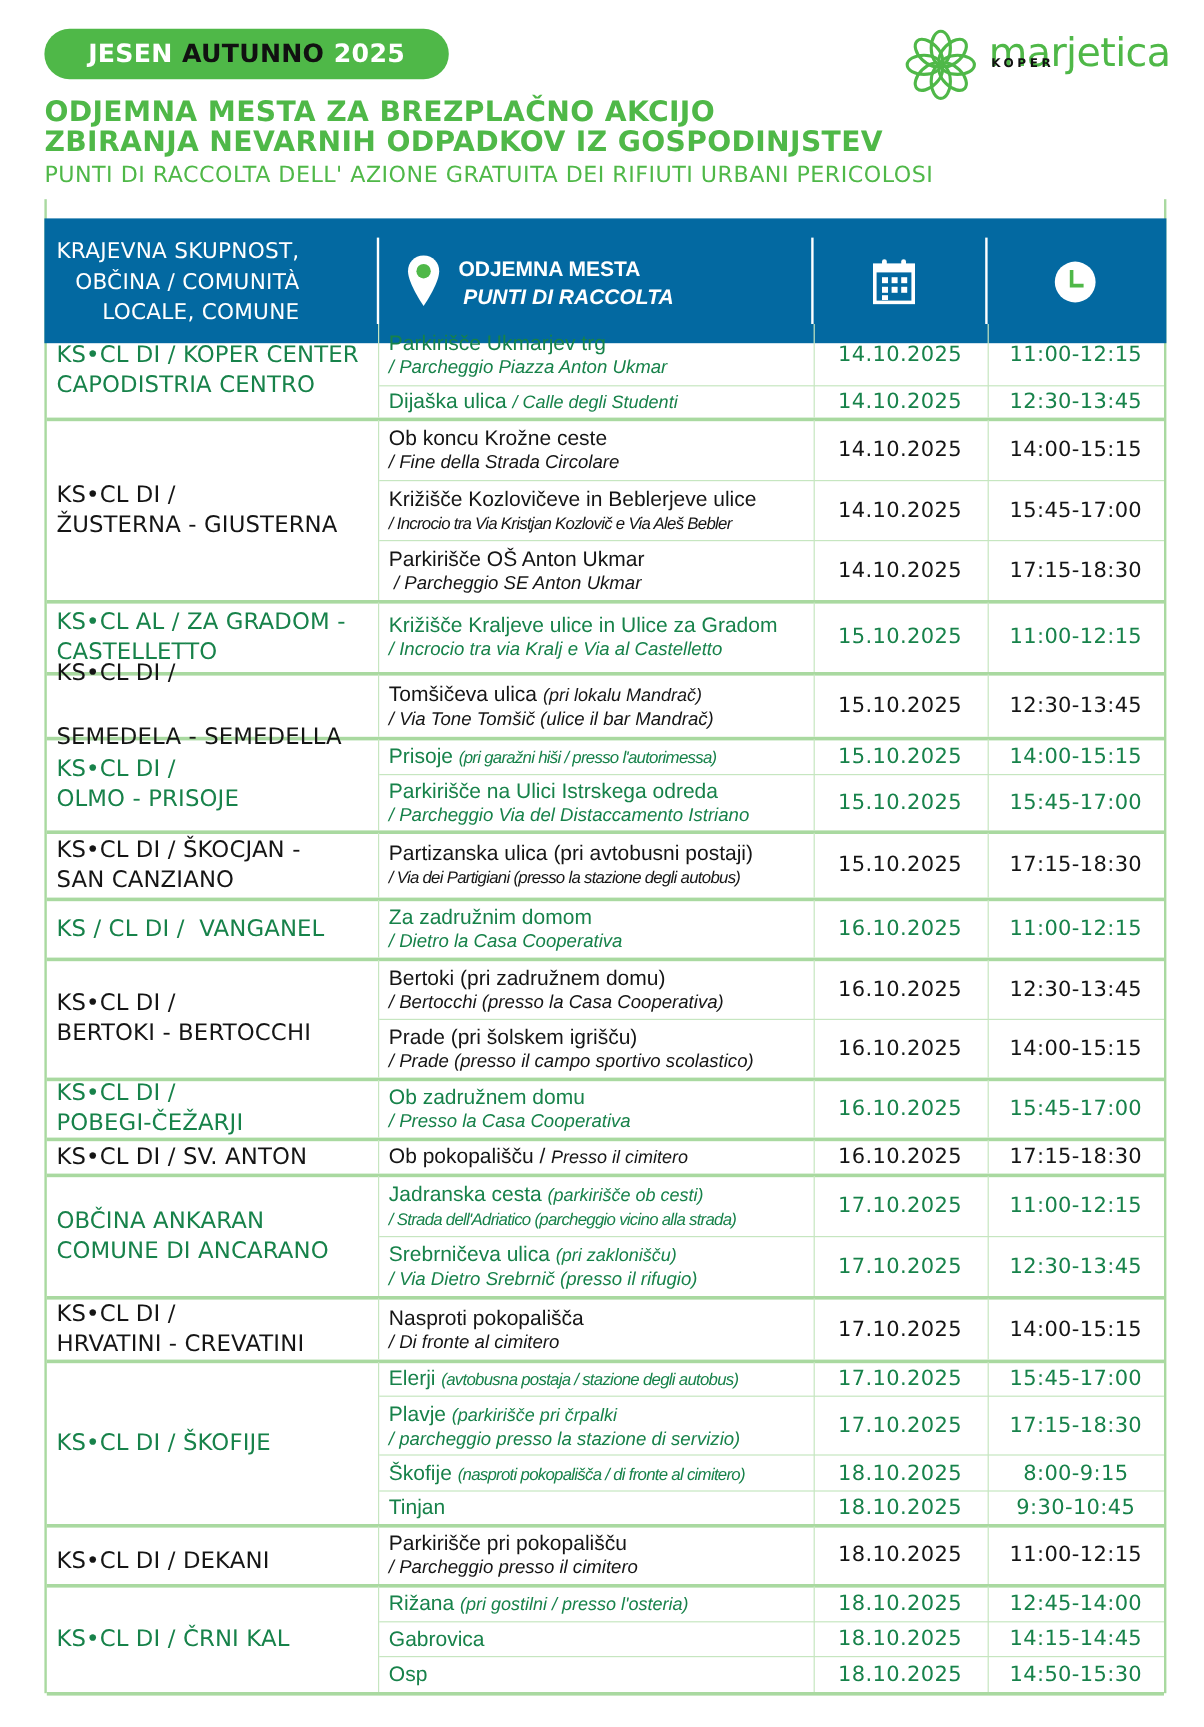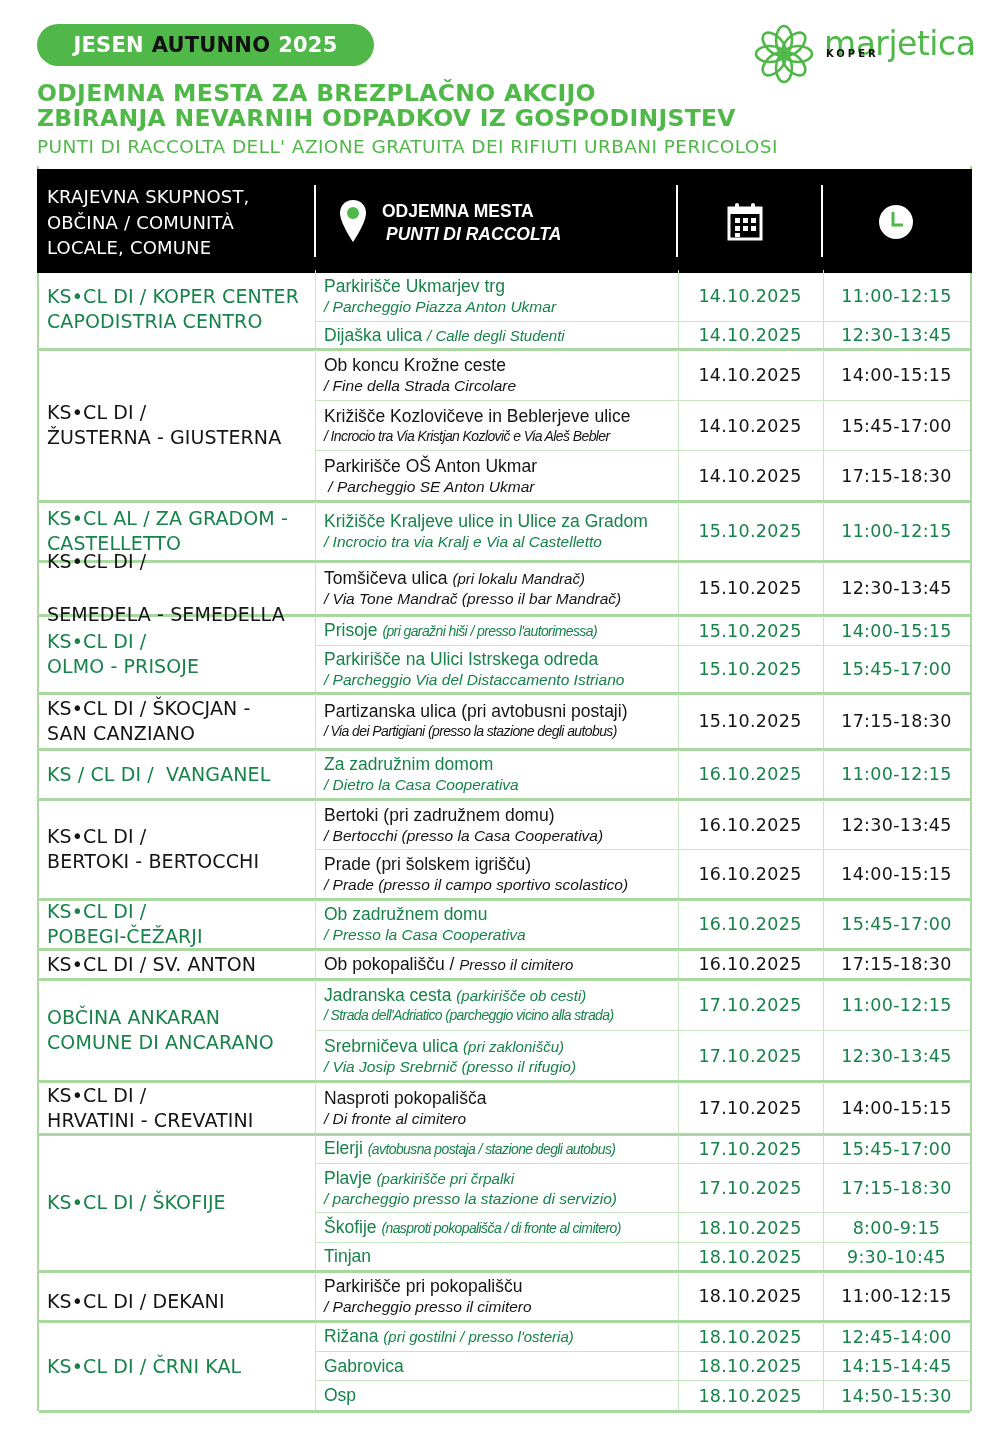--- a/index.html
+++ b/index.html
@@ -17,21 +17,21 @@
   .title.l2 { top:104px; font-size:23.5px; letter-spacing:0.3px; }
   .title.l3 { top:136px; font-size:18.5px; font-weight:normal; letter-spacing:0.4px; }
   .logo { position:absolute; left:752px; top:22px; width:220px; height:60px; }
   .logo .wordmark { position:absolute; left:72px; top:2px; color:#4fb848;
          font-family:"DejaVu Sans", sans-serif; font-size:33px; letter-spacing:-0.5px; }
   .logo .sub { position:absolute; left:74px; top:26px; color:#111;
          font-family:"DejaVu Sans", sans-serif; font-size:10px; font-weight:bold; letter-spacing:3px; }
 
   .table { position:absolute; left:37px; top:166px; width:935px; height:1245px;
          border-left:2px solid #a9d9a0; border-right:2px solid #a9d9a0; box-sizing:border-box; }
-  .thead { position:absolute; left:-2px; top:3px; width:935px; height:104px; background:#000000; }
+  .thead { position:absolute; left:-2px; top:16px; width:935px; height:104px; background:#0369a1;text-align:right; }
   .thead .sep { position:absolute; top:16px; width:2px; height:72px; background:#ffffff; }
   .thead .h1 { position:absolute; left:10px; top:15px; color:#fff; font-size:18px; line-height:25.5px;
          font-family:"DejaVu Sans", sans-serif; letter-spacing:0.2px; }
   .thead .pin { position:absolute; left:302px; top:30px; }
   .thead .h2a { position:absolute; left:345px; top:32px; color:#fff; font-weight:bold; font-size:17.5px; }
   .thead .h2b { position:absolute; left:349px; top:55px; color:#fff; font-weight:bold; font-style:italic; font-size:17.5px; }
   .thead .cal { position:absolute; left:690px; top:32px; }
   .thead .clk { position:absolute; left:841px; top:35px; }
 
   .grp { position:absolute; left:0; width:931px; border-bottom:3px solid #a9d9a0; box-sizing:border-box; }
@@ -209,21 +209,21 @@
             <div style="white-space: pre;">KS•CL DI /</div>
             <div style="white-space: pre; margin-top: 28px;">SEMEDELA - SEMEDELLA</div>
           </div>
         </div>
         <div class="vline" style="left: 276px;"></div>
         <div class="vline" style="left: 639px;"></div>
         <div class="vline" style="left: 784px;"></div>
         <div class="row black first" style="top: 0px; height: 52px;">
           <div class="place">
             <div class="p1"><span>Tomšičeva ulica</span> <i>(pri lokalu Mandrač)</i></div>
-            <div class="p2" style="white-space: pre;">/ Via Tone Mandrač (presso il bar Mandrač)</div>
+            <div class="p2" style="white-space: pre;">/ Via Tone Tomšič (ulice il bar Mandrač)</div>
           </div>
           <div class="date">15.10.2025</div>
           <div class="time">12:30-13:45</div>
         </div>
       </div>
       <div class="grp" style="top: 450px; height: 79px;">
         <div class="area green">
           <div>
             <div style="white-space: pre;">KS•CL DI /</div>
             <div style="white-space: pre;">OLMO - PRISOJE</div>
@@ -362,21 +362,21 @@
           <div class="place">
             <div class="p1"><span>Jadranska cesta</span> <i>(parkirišče ob cesti)</i></div>
             <div class="p2 cond" style="white-space: pre;">/ Strada dell'Adriatico (parcheggio vicino alla strada)</div>
           </div>
           <div class="date">17.10.2025</div>
           <div class="time">11:00-12:15</div>
         </div>
         <div class="row green" style="top: 50px; height: 50px;">
           <div class="place">
             <div class="p1"><span>Srebrničeva ulica</span> <i>(pri zaklonišču)</i></div>
-            <div class="p2" style="white-space: pre;">/ Via Josip Srebrnič (presso il rifugio)</div>
+            <div class="p2" style="white-space: pre;">/ Via Dietro Srebrnič (presso il rifugio)</div>
           </div>
           <div class="date">17.10.2025</div>
           <div class="time">12:30-13:45</div>
         </div>
       </div>
       <div class="grp" style="top: 916px; height: 54px;">
         <div class="area black">
           <div>
             <div style="white-space: pre;">KS•CL DI /</div>
             <div style="white-space: pre;">HRVATINI - CREVATINI</div>

